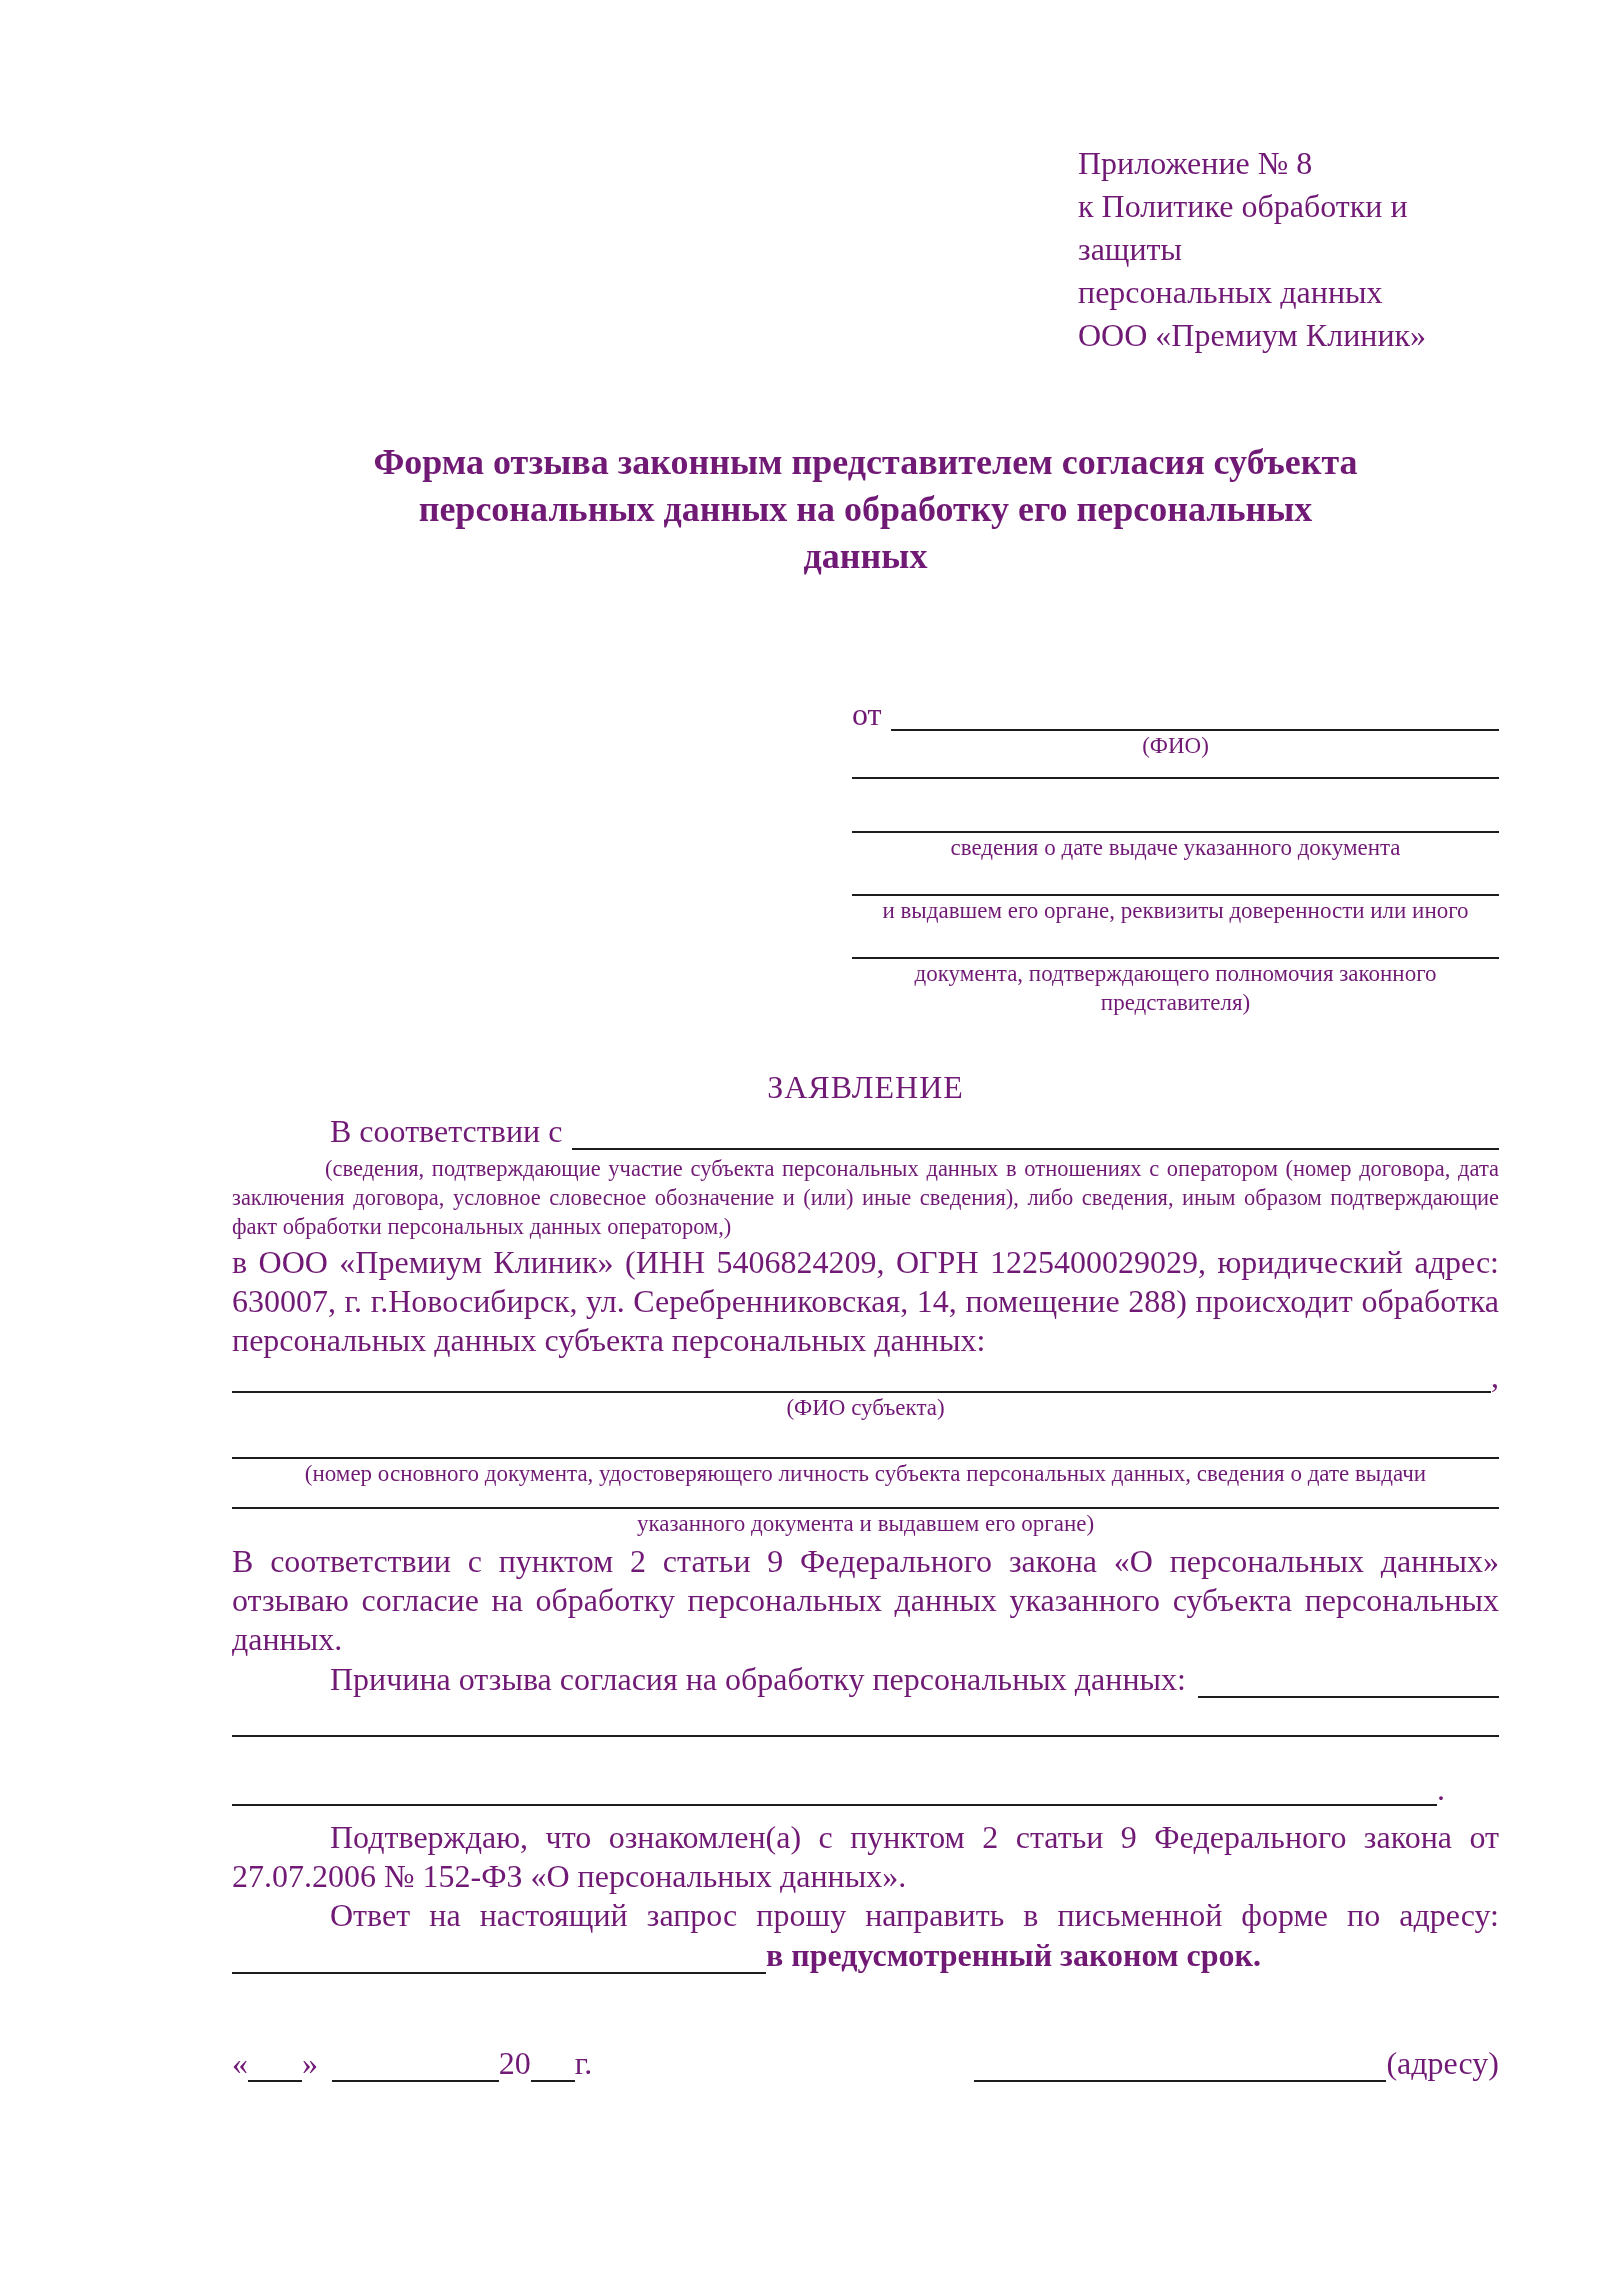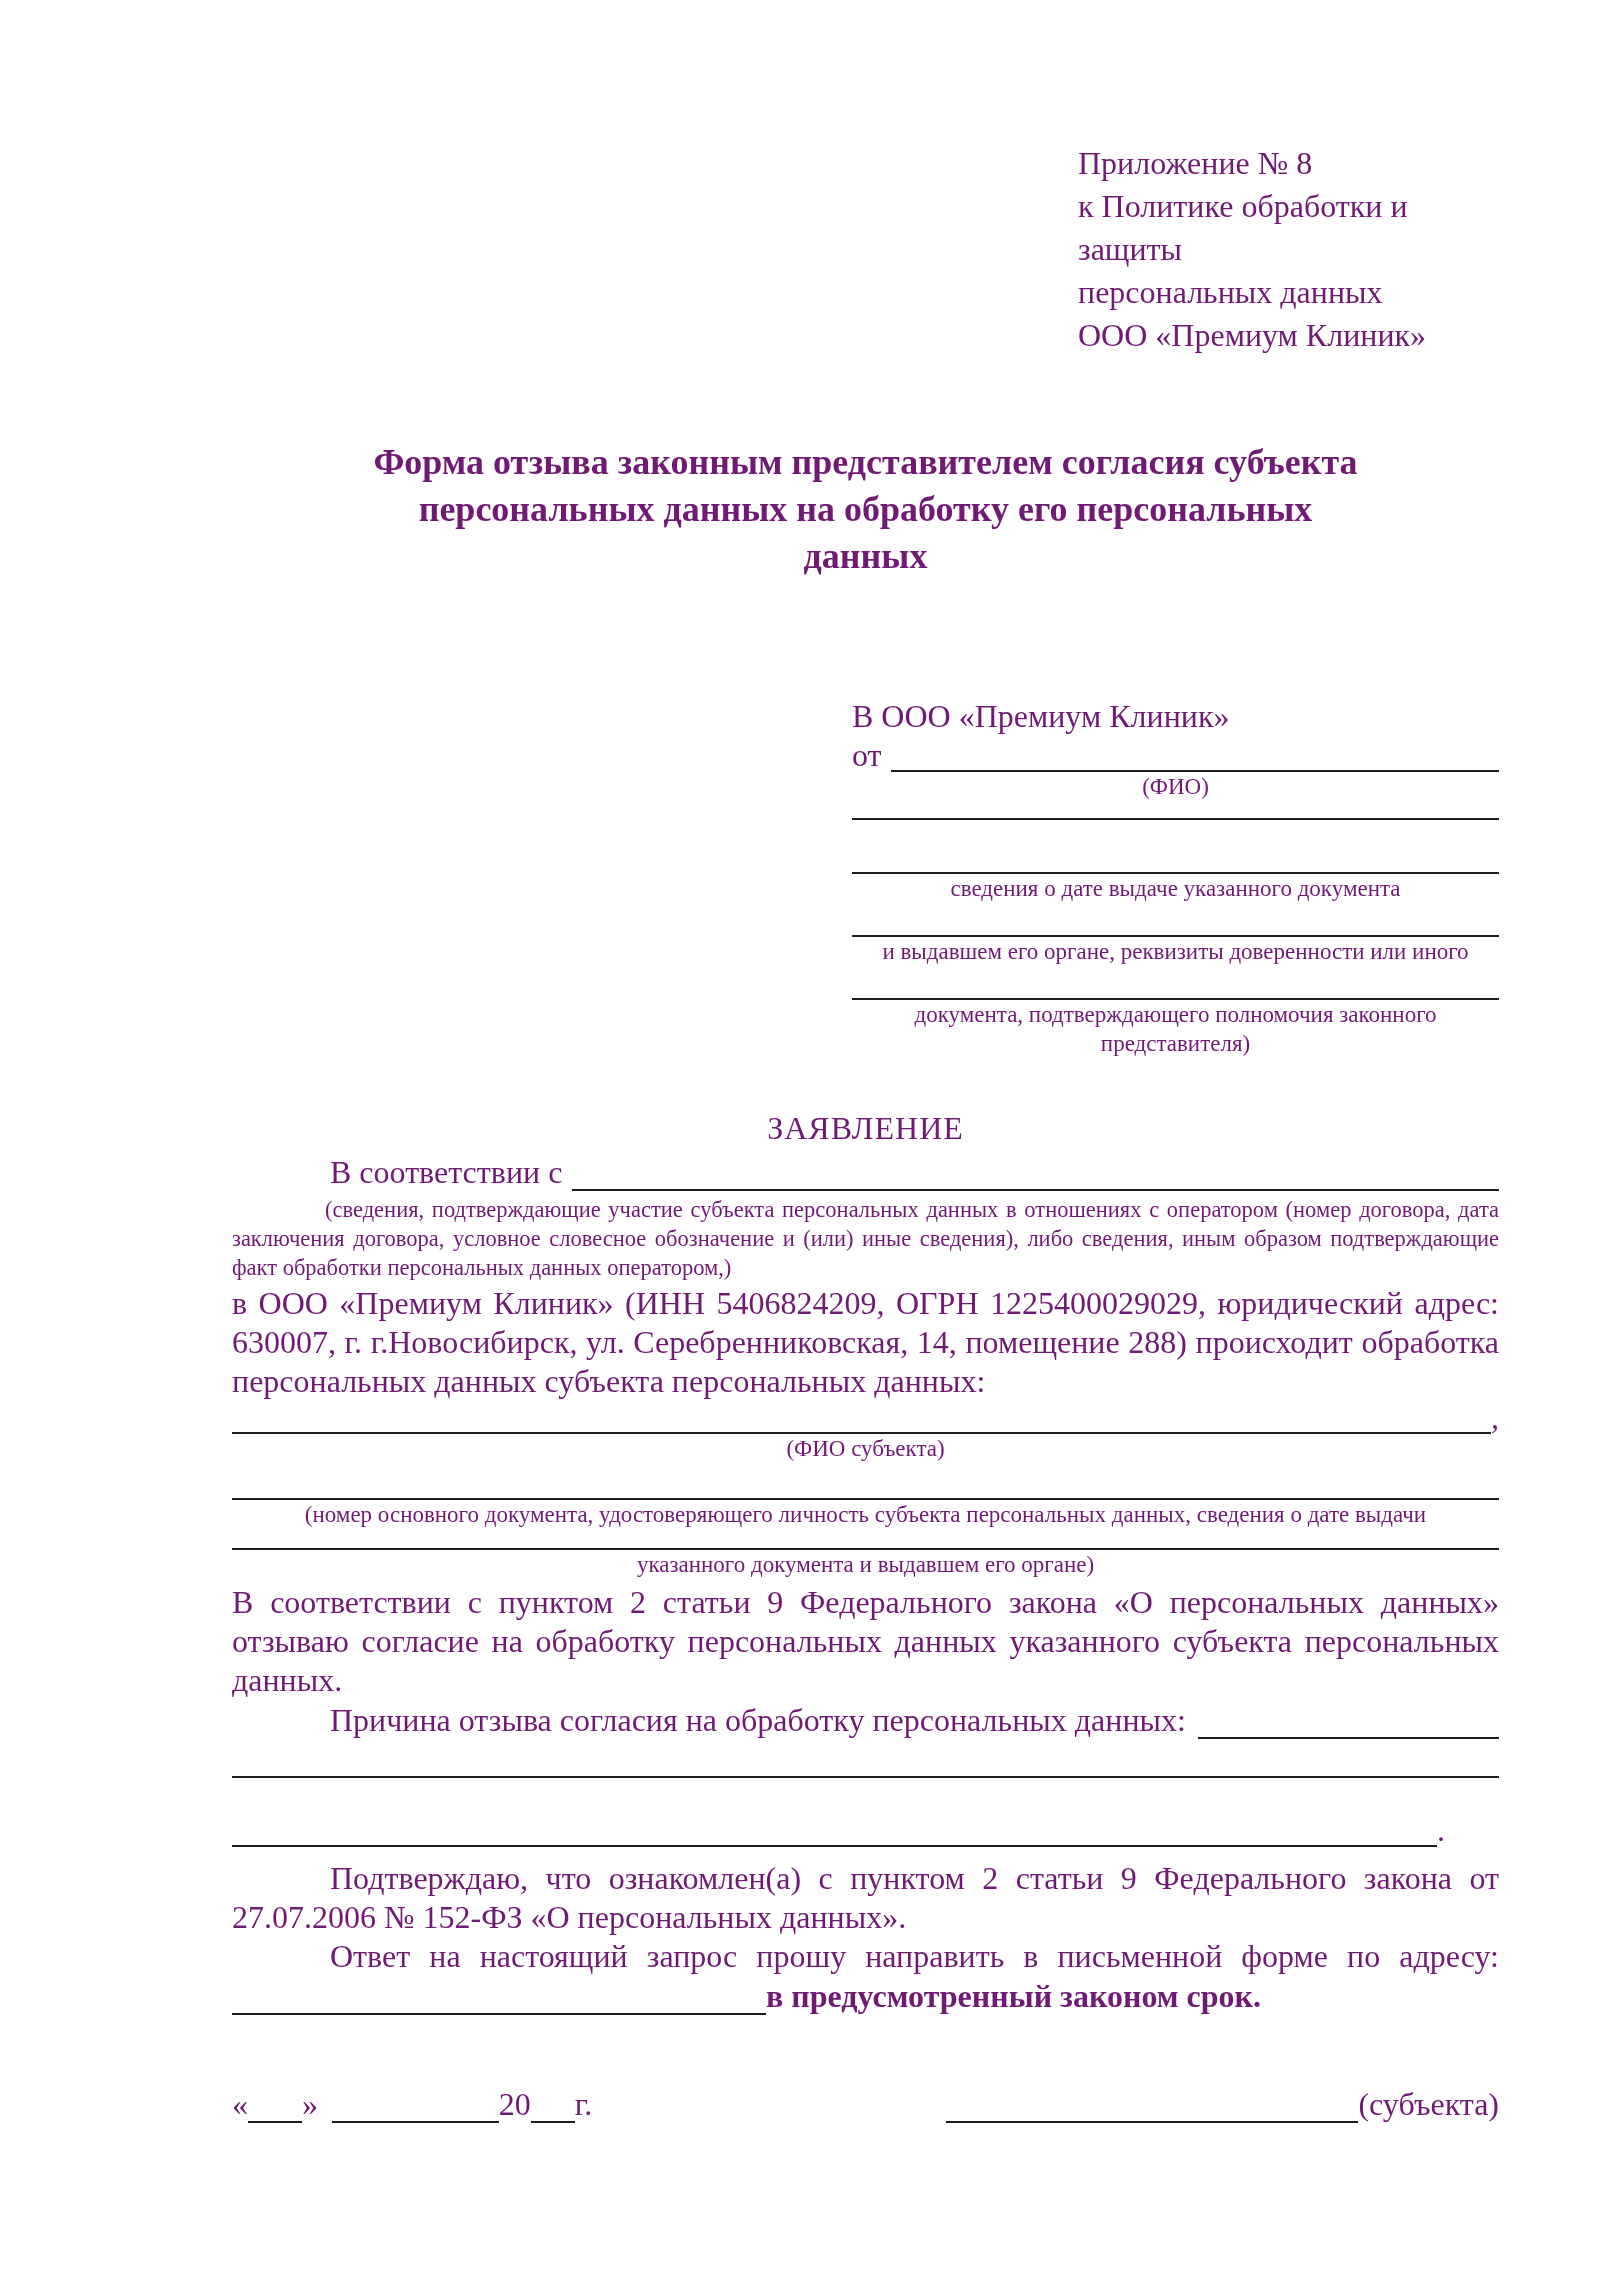--- a/index.html
+++ b/index.html
@@ -98,21 +98,20 @@
   <div class="appendix">
     <div>Приложение № 8</div>
     <div>к Политике обработки и защиты</div>
     <div>персональных данных</div>
     <div>ООО «Премиум Клиник»</div>
   </div>
 
   <div class="title">Форма отзыва законным представителем согласия субъекта персональных данных на обработку его персональных данных</div>
 
   <div class="addressee">
-    <div class="org">В ООО «Премиум Клиник»</div>
     <div class="frow from-row">
       <span class="lbl">от</span>
       <span class="bl grow"></span>
     </div>
     <div class="cap">(ФИО)</div>
 
     <div class="uline u1"></div>
 
     <div class="uline u2"></div>
     <div class="cap">сведения о дате выдаче указанного документа</div>
@@ -174,18 +173,18 @@
       <span>«</span>
       <span class="bl d-day"></span>
       <span>»</span>
       <span class="bl d-month"></span>
       <span>20</span>
       <span class="bl d-year"></span>
       <span>г.</span>
     </span>
     <span class="sig-group">
       <span class="bl sig-line"></span>
-      <span>(субъекта)</span>
+      <span>(адресу)</span>
     </span>
   </div>
 
 </div>
 
 
 </body></html>

